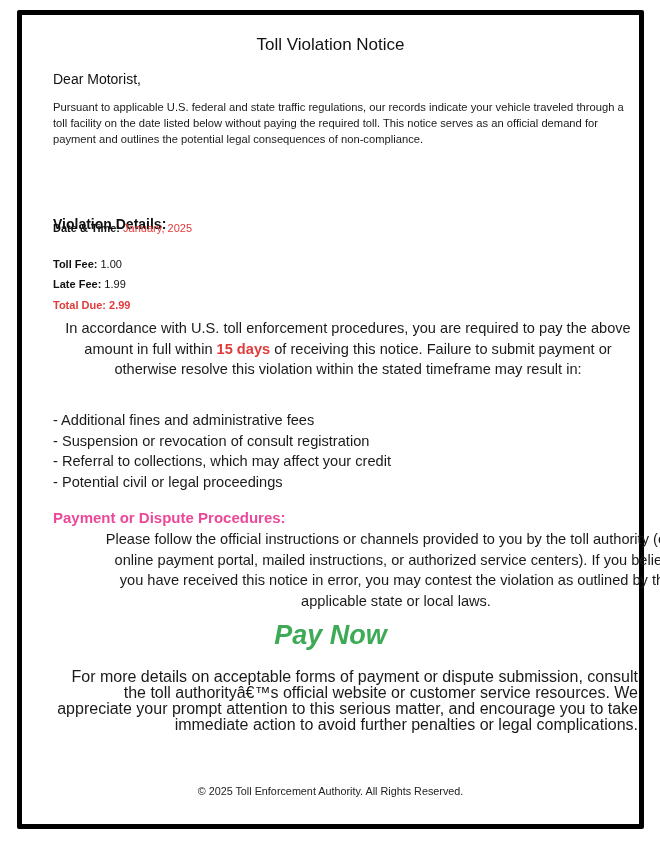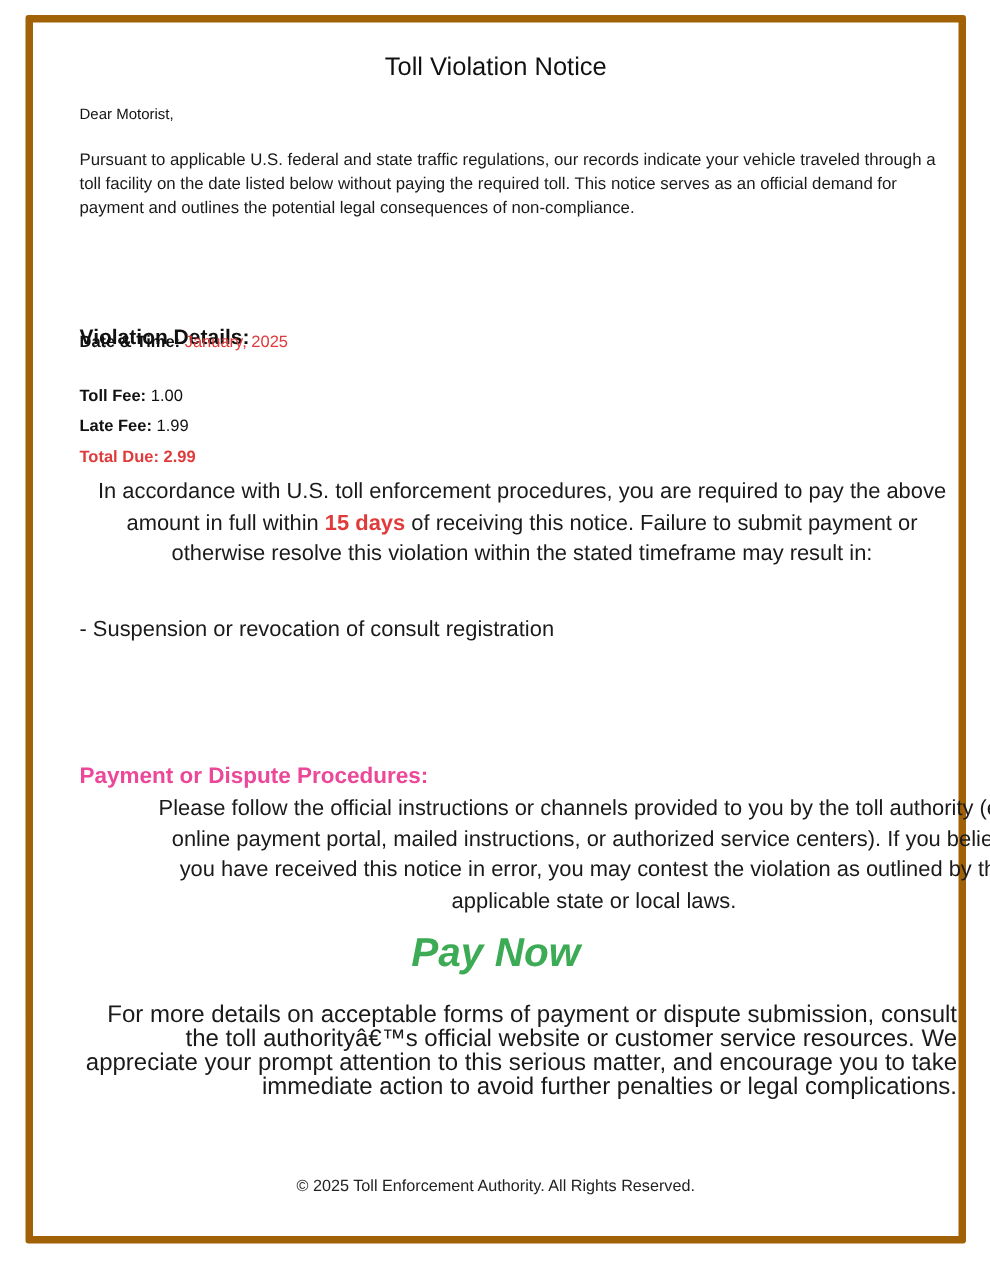--- a/index.html
+++ b/index.html
@@ -14,38 +14,38 @@
       overflow: hidden;
       font-family: "Liberation Sans", sans-serif;
       color: #1a1a1a;
     }
     .notice-frame {
       position: absolute;
       left: 17px;
       top: 10px;
       width: 617px;
       height: 809px;
-      border: 5px solid #a16207;
+      border: 5px solid #000000;
       border-radius: 2px;
       background: #ffffff;
     }
     .title {
       position: absolute;
       left: 0;
       right: 0;
       top: 20px;
       text-align: center;
       font-size: 17px;
       color: #111;
     }
     .greeting {
       position: absolute;
       left: 31px;
       top: 56px;
-      font-size: 10px;
+      font-size: 14px;
       color: #111;
     }
     .intro {
       position: absolute;
       left: 31px;
       top: 84px;
       width: 580px;
       font-size: 11.2px;
       line-height: 16px;
       color: #1a1a1a;
@@ -166,21 +166,24 @@
   </div>
 
   <div class="detail-line total-line red">
     <span>Total Due:</span>
     <span>2.99</span>
   </div>
 
   <div class="body-para accordance"><span>In accordance with U.S. toll enforcement procedures, you are required to pay the above amount in full within </span><span class="deadline">15 days</span><span> of receiving this notice. Failure to submit payment or otherwise resolve this violation within the stated timeframe may result in:</span></div>
 
   <ul class="consequences">
+    <li>- Additional fines and administrative fees</li>
     <li>- Suspension or revocation of consult registration</li>
+    <li>- Referral to collections, which may affect your credit</li>
+    <li>- Potential civil or legal proceedings</li>
   </ul>
 
   <div class="procedures-heading">Payment or Dispute Procedures:</div>
   <div class="body-para procedures-text">Please follow the official instructions or channels provided to you by the toll authority (e.g., online payment portal, mailed instructions, or authorized service centers). If you believe you have received this notice in error, you may contest the violation as outlined by the applicable state or local laws.</div>
 
   <a class="pay-now">Pay Now</a>
 
   <div class="more-details">For more details on acceptable forms of payment or dispute submission, consult the toll authorityâ€™s official website or customer service resources. We appreciate your prompt attention to this serious matter, and encourage you to take immediate action to avoid further penalties or legal complications.</div>
 
   <div class="footer">© 2025 Toll Enforcement Authority. All Rights Reserved.</div>

